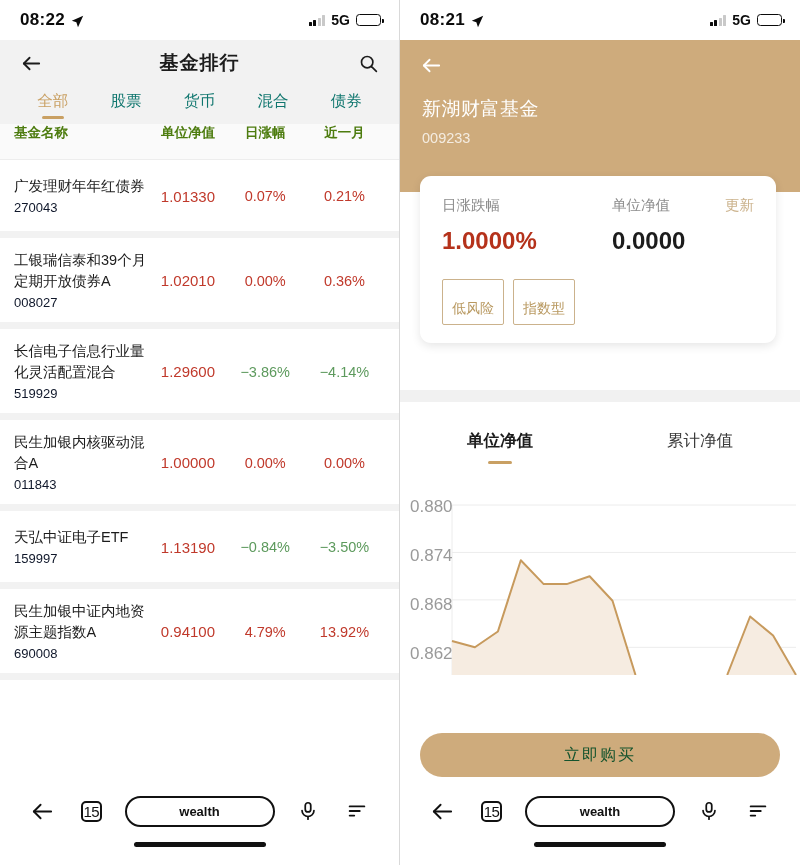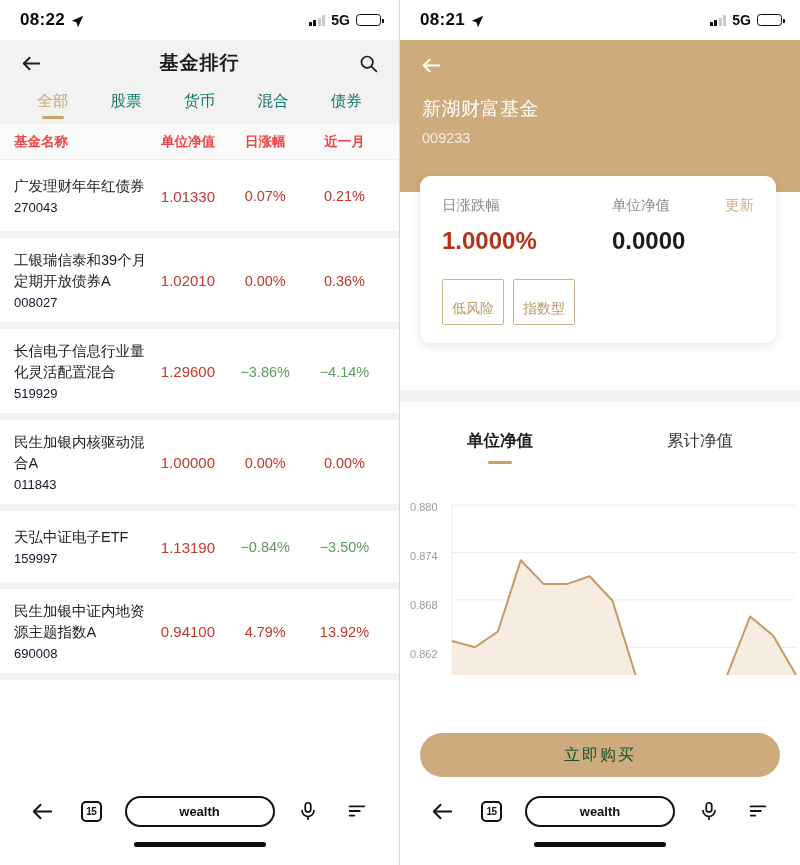--- a/index.html
+++ b/index.html
@@ -40,22 +40,22 @@
   .ico-btn { width:30px; height:30px; display:flex; align-items:center; justify-content:center; cursor:pointer; }
   .lhead-title { font-size:19px; font-weight:bold; color:#1c1c1c; letter-spacing:1px; }
   .tabs { display:flex; height:38px; align-items:flex-start; padding-top:2px; }
   .tab { flex:1; text-align:center; font-size:15.5px; color:#0f766e; position:relative; cursor:pointer; padding-top:3px; }
   .tab.active { color:#c9a063; }
   .tab.active::after {
     content:""; position:absolute; left:50%; transform:translateX(-50%);
     bottom:-7px; width:22px; height:3px; background:#c9a063; border-radius:2px;
   }
   .colhead {
-    display:flex; align-items:center; height:36px; padding:0 14px 0 14px;
-    font-size:13.5px; font-weight:bold; color:#ef4444; background:#fafafa;
+    display:flex; height:36px; padding:0 14px 0 14px;
+    font-size:13.5px; font-weight:bold; color:#4d7c0f; background:#fafafa;
     border-bottom:1px solid #ededed;
   }
   .c-name { width:140px; }
   .c-nav  { width:80px; text-align:center; }
   .c-day  { width:80px; text-align:center; }
   .c-mon  { width:84px; text-align:center; }
 
   .fundlist { background:#fff; }
   .fundrow {
     display:flex; align-items:center; padding:12px 14px 11px 14px;
@@ -100,41 +100,41 @@
   .ctabs { display:flex; padding:28px 0 0 0; }
   .ctab { flex:1; text-align:center; position:relative; font-size:16.5px; color:#3a3a3a; cursor:pointer; }
   .ctab.active { color:#1c1c1c; font-weight:bold; }
   .ctab.active::after {
     content:""; position:absolute; left:50%; transform:translateX(-50%);
     bottom:-12px; width:24px; height:3.5px; background:#c9a063; border-radius:2px;
   }
   .plot { position:relative; margin:48px 0 0 0; height:175px; }
   .plot svg { display:block; width:100%; height:100%; }
   .yticks { position:absolute; left:10px; top:0; height:100%; width:44px; }
-  .ytick { position:absolute; font-size:11px; color:#9a9a9a; transform:translateY(-50%); }
+  .ytick { position:absolute; font-size:17px; color:#9a9a9a; transform:translateY(-50%); }
 
   .buybtn {
     position:absolute; left:20px; right:20px; bottom:88px; height:44px;
     background:#ceab7c; border-radius:22px; display:flex;
     align-items:center; justify-content:center;
     color:#14532d; font-size:16px; letter-spacing:2px; cursor:pointer;
   }
 
   
   .btmbar {
     position:absolute; left:0; right:0; bottom:0; height:82px;
     background:#fff; display:flex; flex-direction:column; align-items:center;
   }
   .btmrow { display:flex; align-items:center; justify-content:space-between; width:100%; padding:12px 26px 0 26px; }
   .b-ico { width:32px; height:32px; display:flex; align-items:center; justify-content:center; cursor:pointer; }
   .tabsq {
     width:21px; height:21px; border:2px solid #111; border-radius:5px;
     position:relative; display:flex; align-items:center; justify-content:center;
   }
-  .tabsq span { font-size:10px; font-weight:bold; color:#111; letter-spacing:-.5px; }
+  .tabsq span { font-size:15px; font-weight:normal; color:#111; letter-spacing:-.5px; }
   .urlpill {
     border:2px solid #111; border-radius:17px; height:31px; min-width:150px;
     display:flex; align-items:center; justify-content:center;
     font-size:13px; font-weight:bold; color:#111; cursor:pointer;
   }
   .homebar { width:132px; height:5px; border-radius:3px; background:#111; margin-top:15px; }
 </style>
 </head>
 <body>
 

